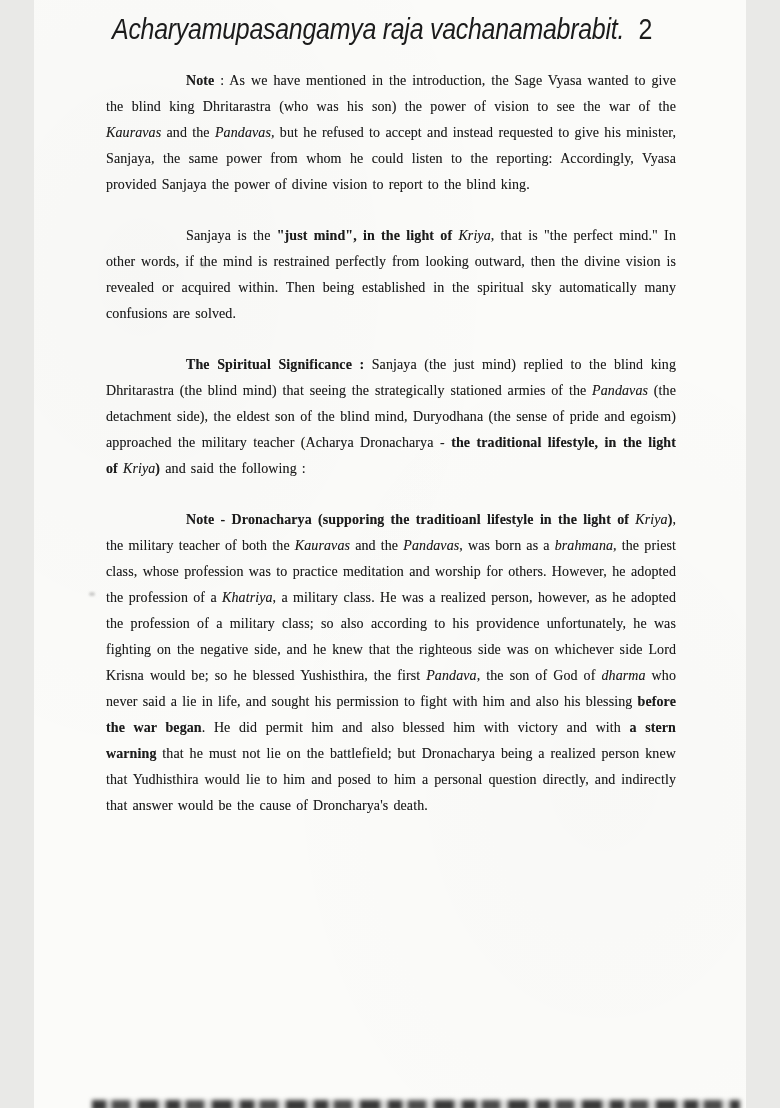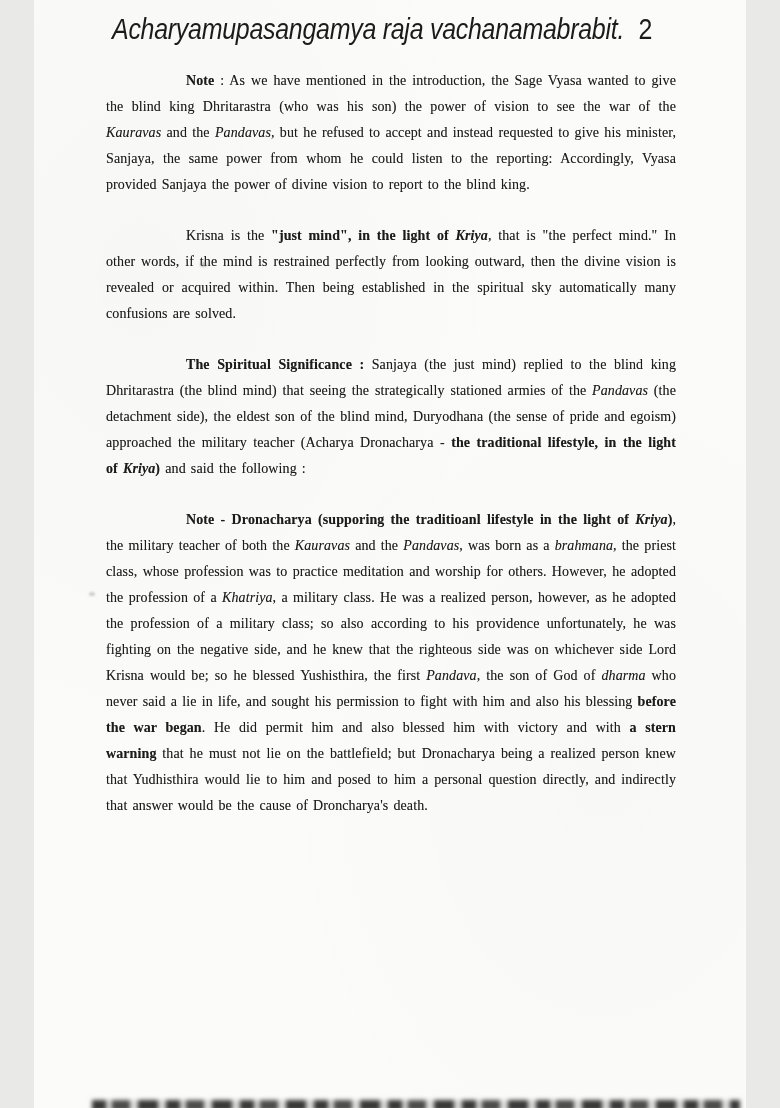--- a/index.html
+++ b/index.html
@@ -39,21 +39,21 @@
     text-align:justify;
     text-indent:80px;
     margin:0 0 25px 0;
     word-spacing:1.5px;
     letter-spacing:0.1px;
     text-shadow:0 0 0.5px rgba(0,0,0,0.35);
   }
   p.para:last-child{margin-bottom:17px;}
   .run-b{font-weight:bold;}
   .run-i{font-style:italic;}
-  .run-bi{font-weight:bold;font-style:italic;}
+  .run-bi{font-weight:normal;font-style:italic;}
   .verse{
     margin:27px 0 0 -4px;
     font-family:"Liberation Sans",sans-serif;
     font-style:italic;
     font-size:28px;
     line-height:33px;
     white-space:nowrap;
   }
   .verse .verse-num{font-style:normal;font-size:25px;margin-left:9px;}
   .speck{
@@ -86,21 +86,21 @@
 
   <div class="header">
     <span class="squeeze">
       <span class="title-it">Acharyamupasangamya raja vachanamabrabit.</span>
       <span class="title-num">2</span>
     </span>
   </div>
 
   <div class="content">
     <p class="para"><span class="run-b">Note</span><span> : As we have mentioned in the introduction, the Sage Vyasa wanted to give the blind king Dhritarastra (who was his son) the power of vision to see the war of the </span><span class="run-i">Kauravas</span><span> and the </span><span class="run-i">Pandavas,</span><span> but he refused to accept and instead requested to give his minister, Sanjaya, the same power from whom he could listen to the reporting: Accordingly, Vyasa provided Sanjaya the power of divine vision to report to the blind king.</span></p>
-    <p class="para"><span>Krisna is the </span><span class="run-b">"just mind", in the light of </span><span class="run-bi">Kriya</span><span>, that is "the perfect mind." In other words, if the mind is restrained perfectly from looking outward, then the divine vision is revealed or acquired within. Then being established in the spiritual sky automatically many confusions are solved.</span></p>
+    <p class="para"><span>Sanjaya is the </span><span class="run-b">"just mind", in the light of </span><span class="run-bi">Kriya</span><span>, that is "the perfect mind." In other words, if the mind is restrained perfectly from looking outward, then the divine vision is revealed or acquired within. Then being established in the spiritual sky automatically many confusions are solved.</span></p>
     <p class="para"><span class="run-b">The Spiritual Significance : </span><span>Sanjaya (the just mind) replied to the blind king Dhritarastra (the blind mind) that seeing the strategically stationed armies of the </span><span class="run-i">Pandavas</span><span> (the detachment side), the eldest son of the blind mind, Duryodhana (the sense of pride and egoism) approached the military teacher (Acharya Dronacharya - </span><span class="run-b">the traditional lifestyle, in the light of </span><span class="run-bi">Kriya</span><span class="run-b">)</span><span> and said the following :</span></p>
     <p class="para"><span class="run-b">Note - Dronacharya (supporing the traditioanl lifestyle in the light of </span><span class="run-bi">Kriya</span><span class="run-b">)</span><span>, the military teacher of both the </span><span class="run-i">Kauravas</span><span> and the </span><span class="run-i">Pandavas</span><span>, was born as a </span><span class="run-i">brahmana</span><span>, the priest class, whose profession was to practice meditation and worship for others. However, he adopted the profession of a </span><span class="run-i">Khatriya</span><span>, a military class. He was a realized person, however, as he adopted the profession of a military class; so also according to his providence unfortunately, he was fighting on the negative side, and he knew that the righteous side was on whichever side Lord Krisna would be; so he blessed Yushisthira, the first </span><span class="run-i">Pandava</span><span>, the son of God of </span><span class="run-i">dharma</span><span> who never said a lie in life, and sought his permission to fight with him and also his blessing </span><span class="run-b">before the war began</span><span>. He did permit him and also blessed him with victory and with </span><span class="run-b">a stern warning</span><span> that he must not lie on the battlefield; but Dronacharya being a realized person knew that Yudhisthira would lie to him and posed to him a personal question directly, and indirectly that answer would be the cause of Droncharya's death.</span></p>
   </div>
 
 
   <div class="speck speck-1"></div>
   <div class="speck speck-2"></div>
   <div class="cutoff"></div>
 
 </div>

